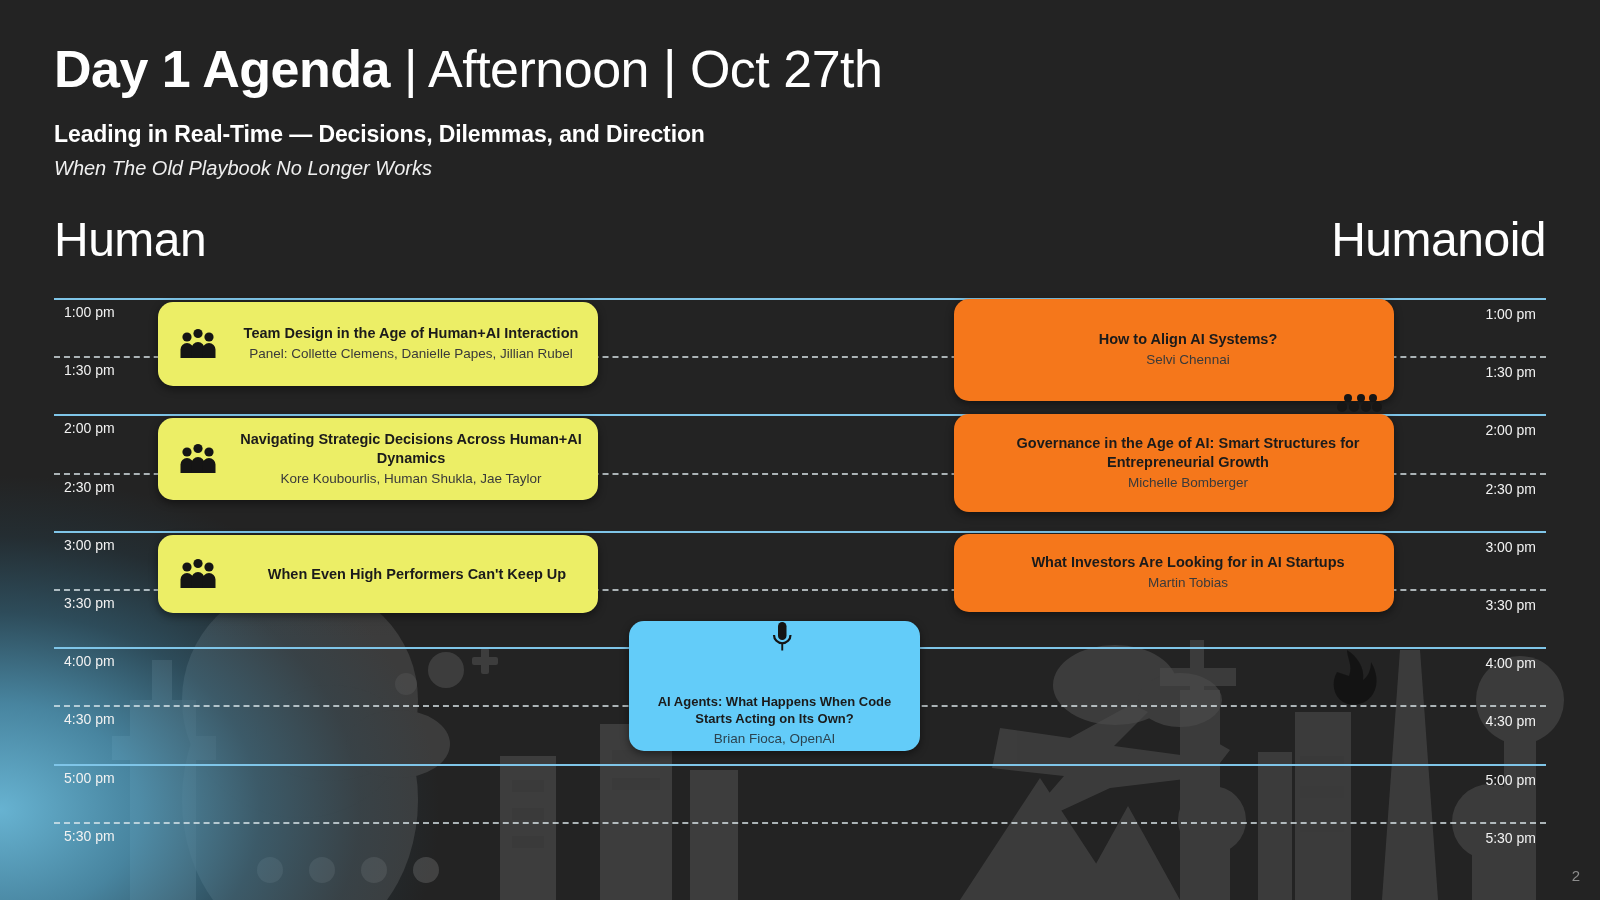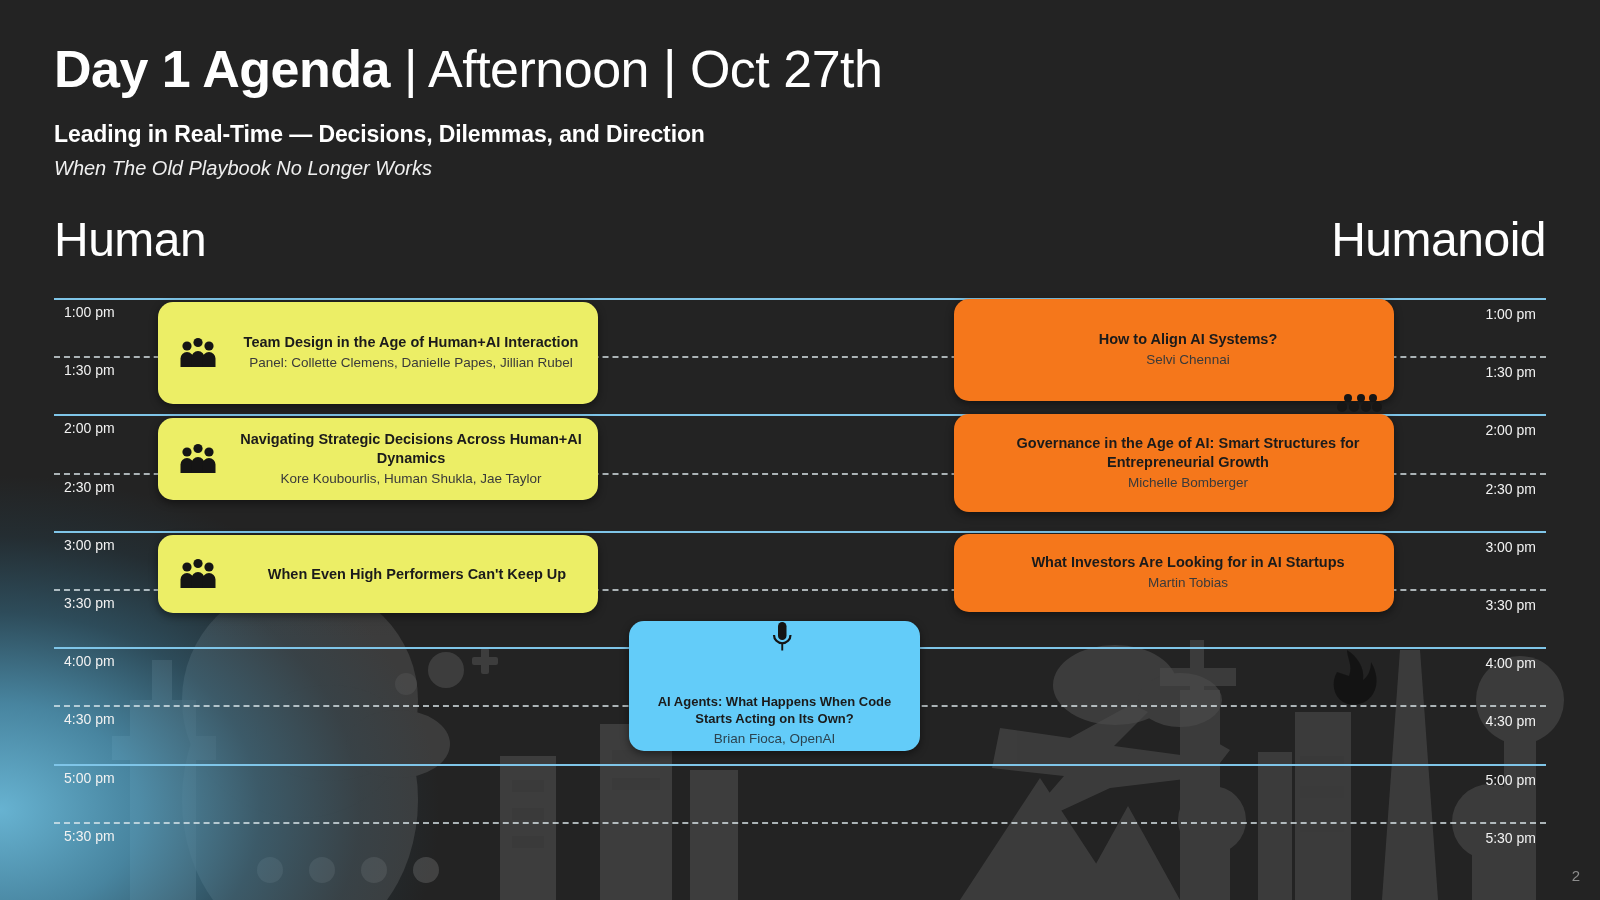--- a/index.html
+++ b/index.html
@@ -188,21 +188,21 @@
     <div class="tlabel right" style="top: 655.2px;">4:00 pm</div>
     <div class="tlabel left" style="top: 711.4px;">4:30 pm</div>
     <div class="tlabel right" style="top: 713.4px;">4:30 pm</div>
     <div class="tlabel left" style="top: 769.6px;">5:00 pm</div>
     <div class="tlabel right" style="top: 771.6px;">5:00 pm</div>
     <div class="tlabel left" style="top: 827.8px;">5:30 pm</div>
     <div class="tlabel right" style="top: 829.8px;">5:30 pm</div>
   </div>
 
 <div id="cards">
-    <div class="card yellow" style="top: 302px; height: 102px;">
+    <div class="card yellow" style="top: 302px; height: 84px;">
       <span class="card-icon">
         <svg width="36" height="32" viewBox="0 0 36 32">
     <g fill="#151515">
       <circle cx="7" cy="9" r="4.6"></circle>
             <circle cx="18" cy="5.5" r="4.6"></circle>
             <circle cx="29" cy="9" r="4.6"></circle>
       <path d="M0.5 30 v-8.5 a6.5 6.5 0 0 1 13 0 V30 z"></path>
       <path d="M11.5 30 v-9.5 a6.5 6.5 0 0 1 13 0 V30 z"></path>
       <path d="M22.5 30 v-8.5 a6.5 6.5 0 0 1 13 0 V30 z"></path>
     </g>

